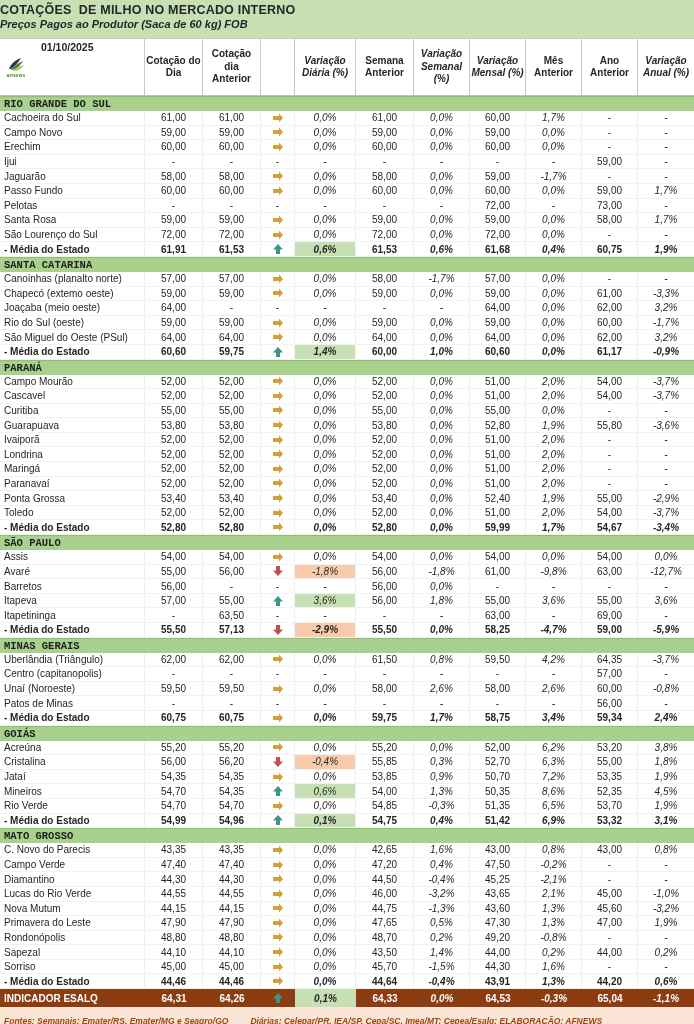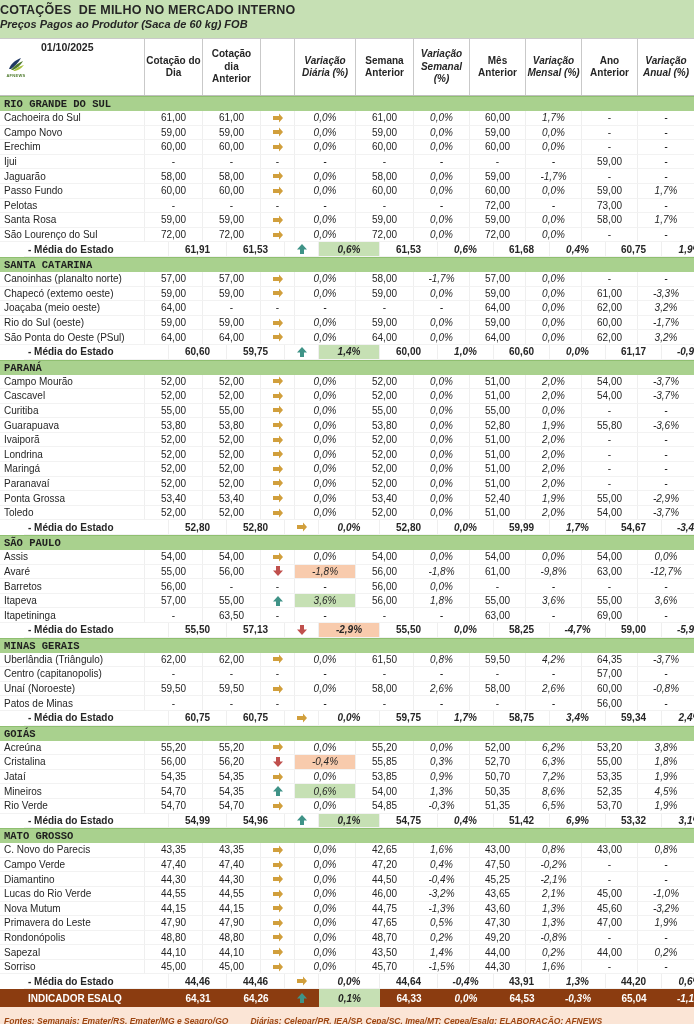--- a/index.html
+++ b/index.html
@@ -62,21 +62,21 @@
     display:flex;align-items:center;justify-content:center;
     font-size:10px;
     border-right:1px solid #efefef;
     border-bottom:1px solid #f2f2f2;
     box-sizing:border-box;
     overflow:hidden;white-space:nowrap;
   }
   .row .cell:last-child{border-right:none;}
   .row .loc{justify-content:flex-start;padding-left:4px;}
   .row .pct{font-style:italic;}
-  .row.media{font-weight:bold;padding-left:24px;}
+  .row.media{font-weight:bold;}
   .pos{background:#c6e0b4;}
   .neg{background:#f8cbad;}
   .arr{width:12px;height:12px;display:block;}
   
   .row.esalq{
     height:18px;
     background:#8b3c10;
     color:#ffffff;
     font-weight:bold;
   }
@@ -113,22 +113,22 @@
         </svg>
         <div class="afn">AFNEWS</div>
       </div>
     </div>
     <div class="hcell">Cotação do Dia</div>
     <div class="hcell">Cotação dia Anterior</div>
     <div class="hcell"></div>
     <div class="hcell ital">Variação Diária (%)</div>
     <div class="hcell">Semana Anterior</div>
     <div class="hcell ital">Variação Semanal (%)</div>
+    <div class="hcell ital">Variação Mensal (%)</div>
     <div class="hcell">Mês Anterior</div>
-    <div class="hcell ital">Variação Mensal (%)</div>
     <div class="hcell">Ano Anterior</div>
     <div class="hcell ital">Variação Anual (%)</div>
   </div>
 
   <div id="table-body">
   <div class="section-bar">
     <span>RIO GRANDE DO SUL</span>
   </div>
 
   <div class="row grid">
@@ -389,21 +389,21 @@
     <div class="cell pct">0,0%</div>
     <div class="cell">59,00</div>
     <div class="cell pct">0,0%</div>
     <div class="cell">59,00</div>
     <div class="cell pct">0,0%</div>
     <div class="cell">60,00</div>
     <div class="cell pct">-1,7%</div>
   </div>
 
   <div class="row grid">
-    <div class="cell loc">São Ponta do Oeste (PSul)</div>
+    <div class="cell loc">São Miguel do Oeste (PSul)</div>
     <div class="cell">64,00</div>
     <div class="cell">64,00</div>
     <div class="cell arrow-cell">
       <svg class="arr" viewBox="0 0 12 12">
             <polygon points="1,4 7,4 7,1.5 11,6 7,10.5 7,8 1,8" fill="#d19f3c"></polygon>
           </svg>
       <span></span>
     </div>
     <div class="cell pct">0,0%</div>
     <div class="cell">64,00</div>

